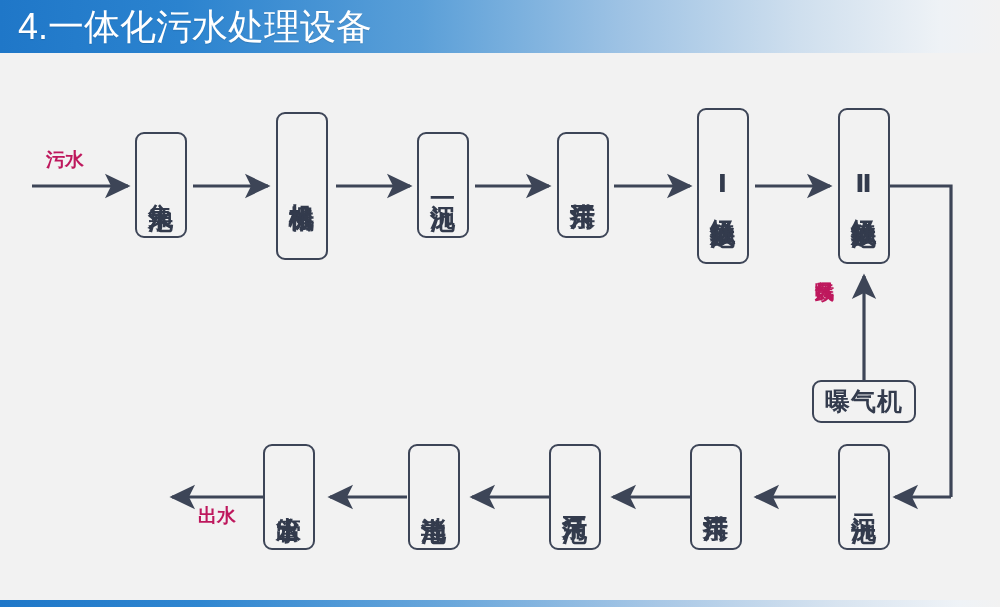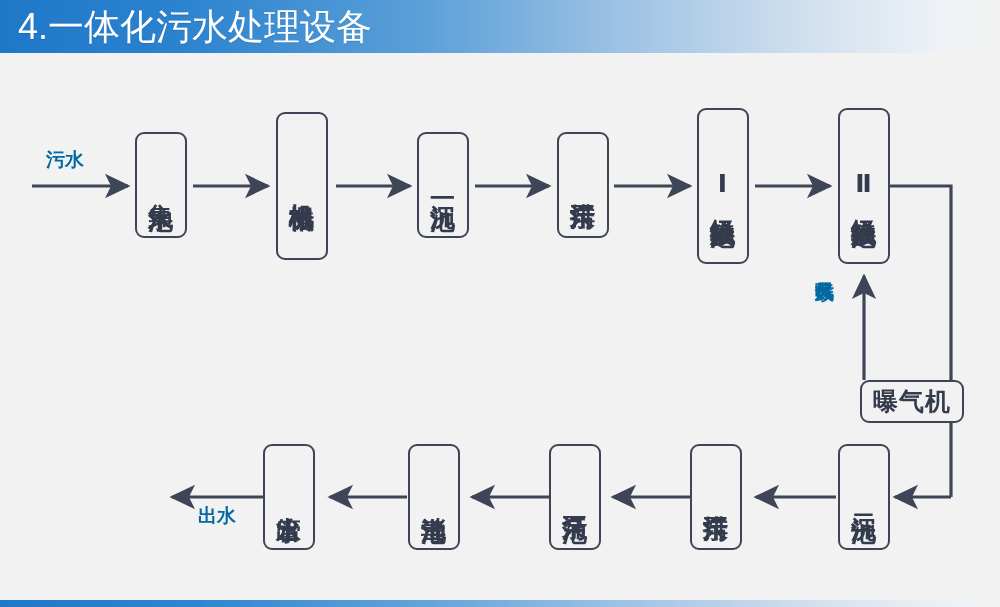--- a/index.html
+++ b/index.html
@@ -52,21 +52,21 @@
   }
   .node .htext{
     font-size:25px;font-weight:700;letter-spacing:1px;white-space:nowrap;
   }
 
   
   .flow-label{
     position:absolute;
     font-size:19px;
     font-weight:700;
-    color:#0369a1;
+    color:#be185d;
     white-space:nowrap;
   }
   .flow-label.vert{
     writing-mode:vertical-rl;
     text-orientation:upright;
     line-height:1.02;
     letter-spacing:0px;
   }
 </style>
 </head>
@@ -131,21 +131,21 @@
     </div>
 
     <div class="node" style="left:697px;top:55px;width:52px;height:156px;">
       <span class="vtext">Ⅰ级接触池</span>
     </div>
 
     <div class="node" style="left:838px;top:55px;width:52px;height:156px;">
       <span class="vtext">Ⅱ级接触池</span>
     </div>
 
-    <div class="node" style="left:812px;top:327px;width:104px;height:43px;margin-left:48px;">
+    <div class="node" style="left:812px;top:327px;width:104px;height:43px;">
       <span class="htext">曝气机</span>
     </div>
 
     <div class="node" style="left:263px;top:391px;width:52px;height:106px;">
       <span class="vtext">出水管</span>
     </div>
 
     <div class="node" style="left:408px;top:391px;width:52px;height:106px;">
       <span class="vtext">消毒池</span>
     </div>

